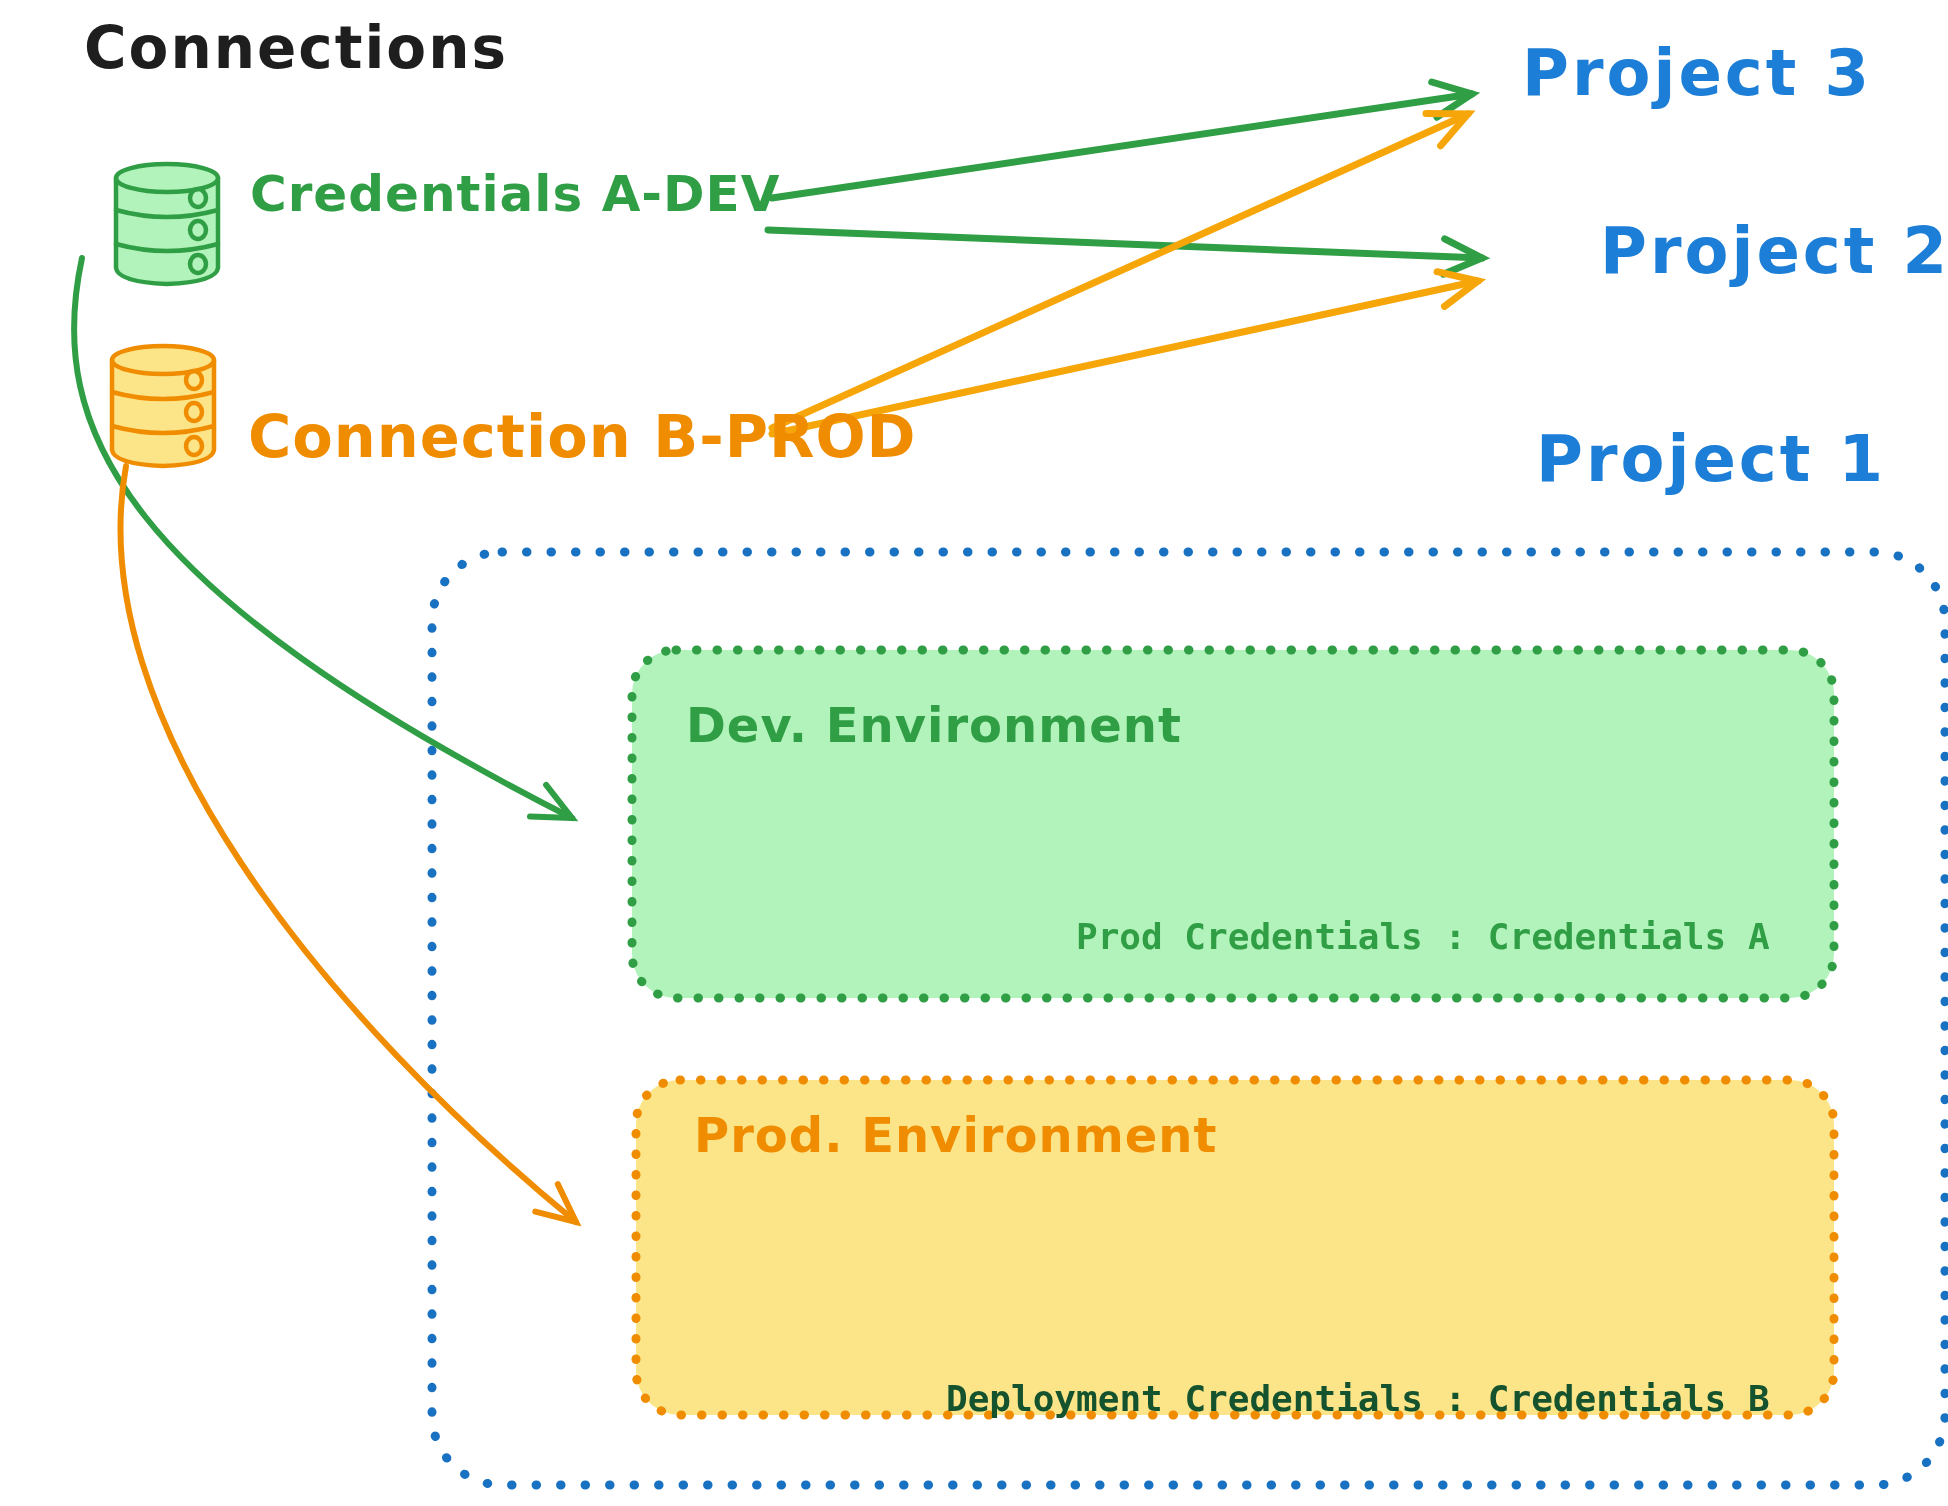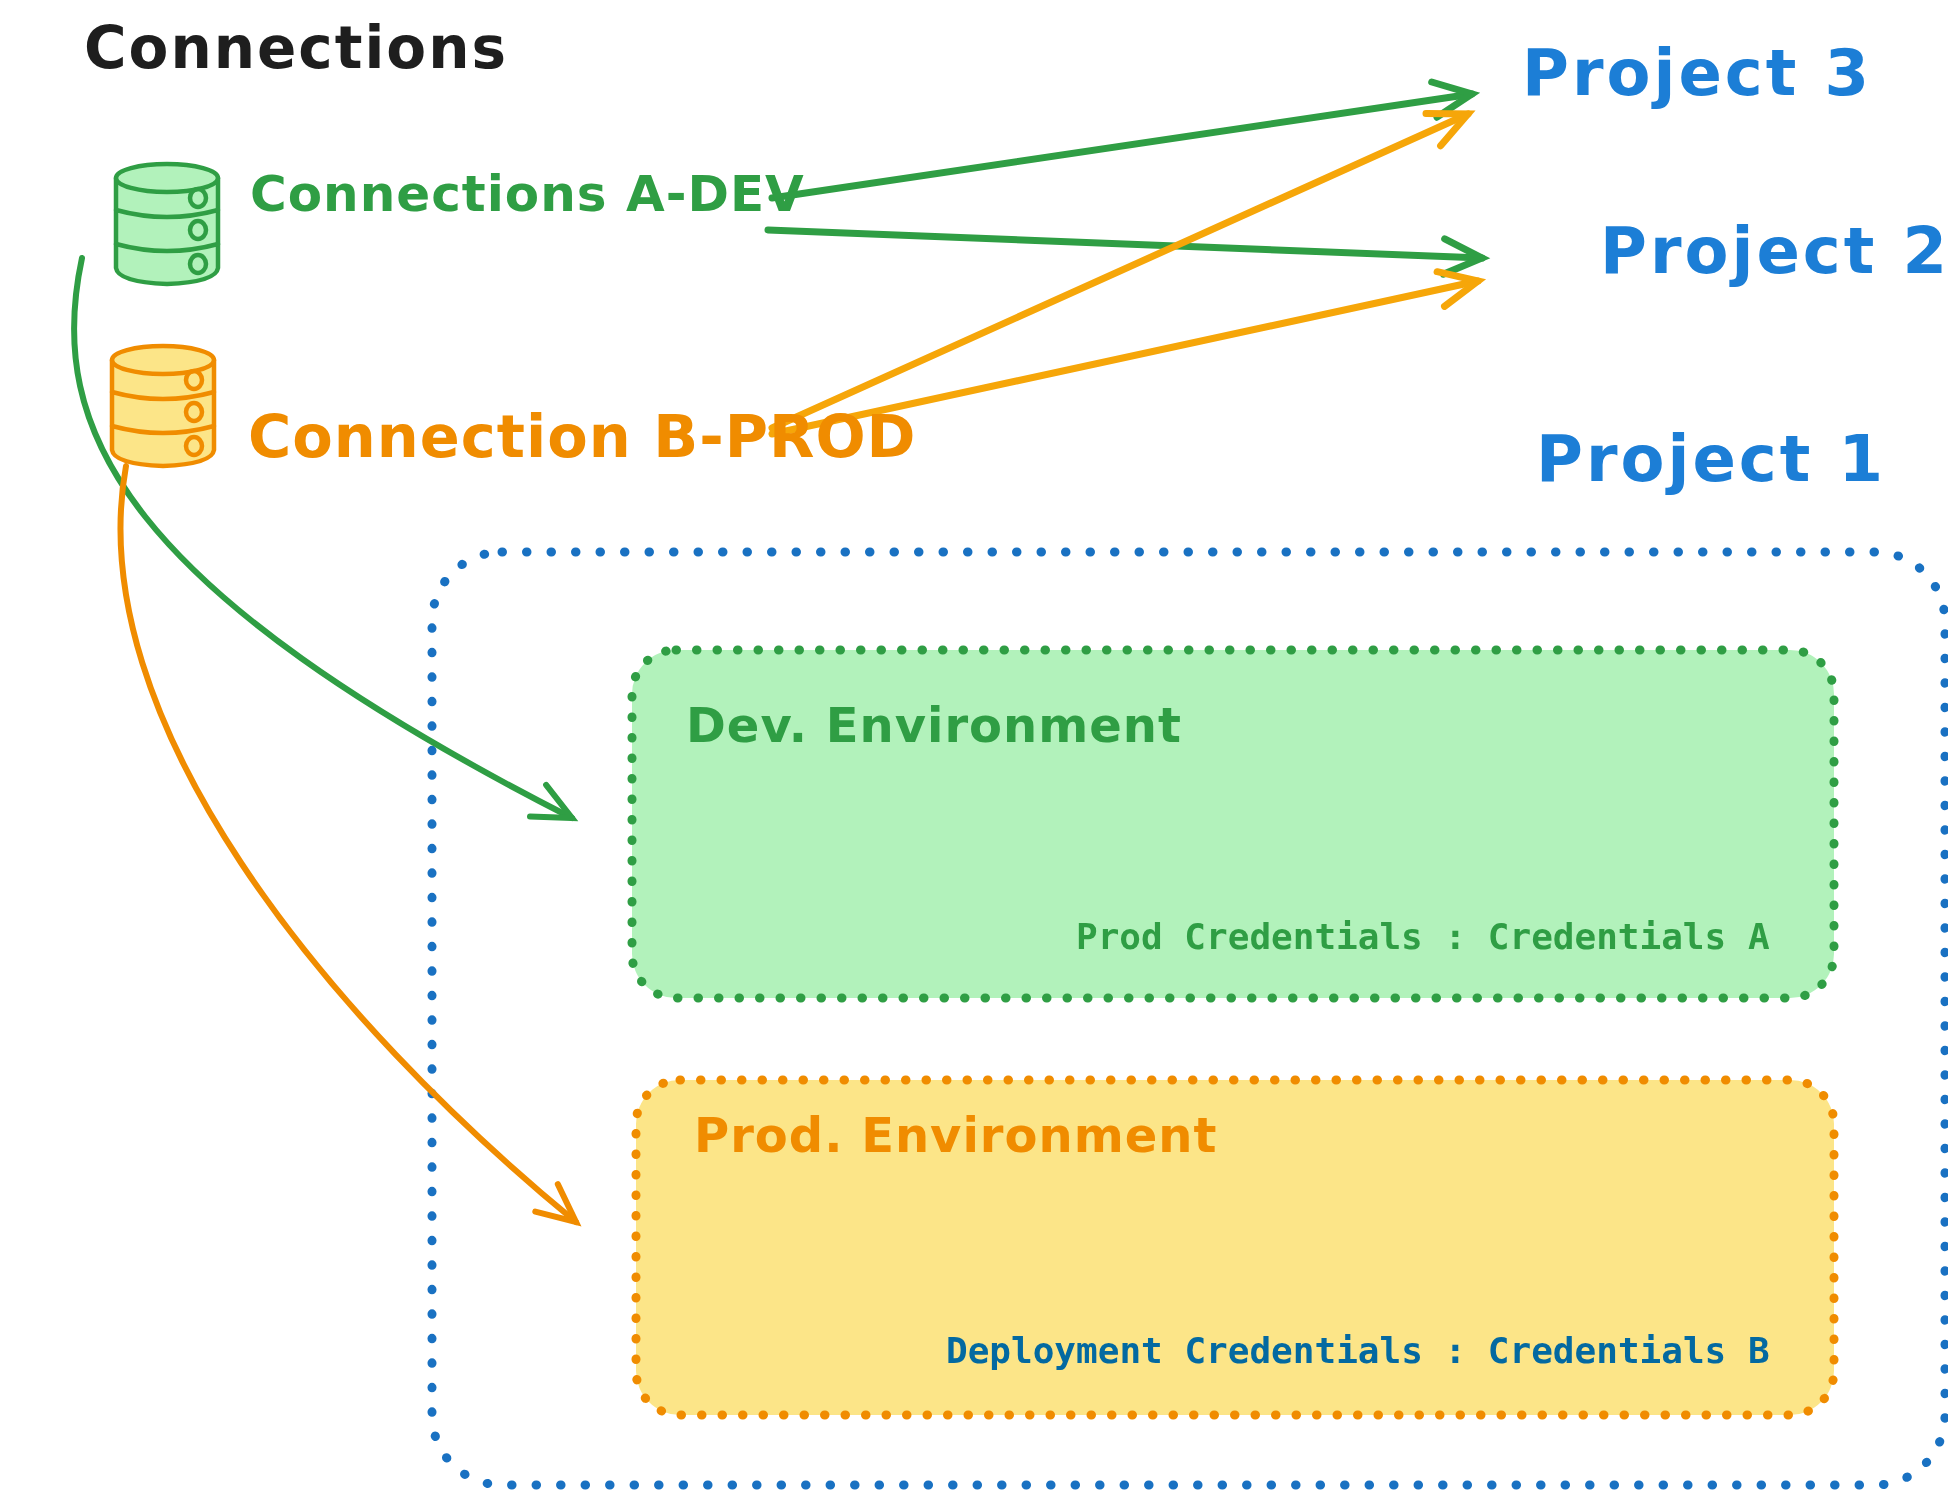--- a/index.html
+++ b/index.html
@@ -27,21 +27,21 @@
   .proj2{left:1580px;top:218px;}
   .proj1{left:1516px;top:426px;}
   .env-title{font-size:48px;font-weight:600;letter-spacing:1px;}
   .dev-title{color:#2f9e44;left:666px;top:700px;}
   .prod-title{color:#f08c00;left:674px;top:1110px;}
   .creds{
     font-family:"DejaVu Sans Mono", monospace;
     font-size:36px;font-weight:600;
   }
   .dev-creds{color:#2f9e44;left:1056px;top:918px;}
-  .prod-creds{color:#0369a1;left:926px;top:1332px;}
+  .prod-creds{color:#14532d;left:926px;top:1380px;}
 </style>
 </head>
 <body>
 
 <div class="canvas">
 
   <svg class="layer" width="1948" height="1506" viewBox="0 0 1948 1506">
 
     <rect x="412" y="552" width="1513" height="933" rx="70" ry="70" fill="none" stroke="#1971c2" stroke-width="9" stroke-dasharray="0.5 24" stroke-linecap="round"></rect>
 
@@ -95,21 +95,21 @@
       <path d="M4,50 Q55,64 106,50" fill="none"></path>
       <path d="M4,84 Q55,98 106,84" fill="none"></path>
       <ellipse cx="86" cy="38" rx="8" ry="9" fill="none"></ellipse>
       <ellipse cx="86" cy="70" rx="8" ry="9" fill="none"></ellipse>
       <ellipse cx="86" cy="104" rx="8" ry="9" fill="none"></ellipse>
     </g>
   </svg>
 
   <div class="label title">Connections</div>
 
-  <div class="label hand conn-a">Connections A-DEV</div>
+  <div class="label hand conn-a">Credentials A-DEV</div>
 
   <div class="label hand conn-b">Connection B-PROD</div>
 
   <div class="label proj proj3">Project 3</div>
 
   <div class="label proj proj2">Project 2</div>
 
   <div class="label proj proj1">Project 1</div>
 
   <div class="label env-title dev-title">Dev. Environment</div>

